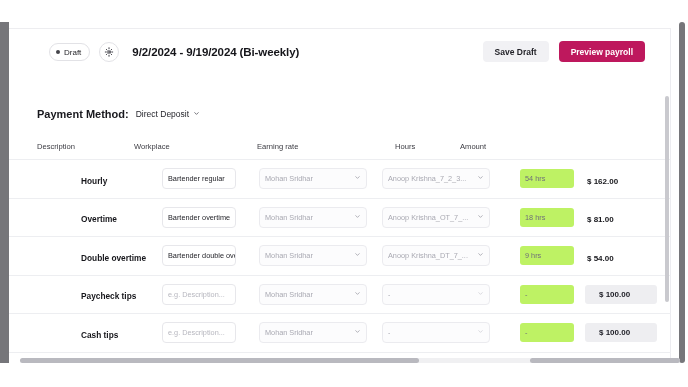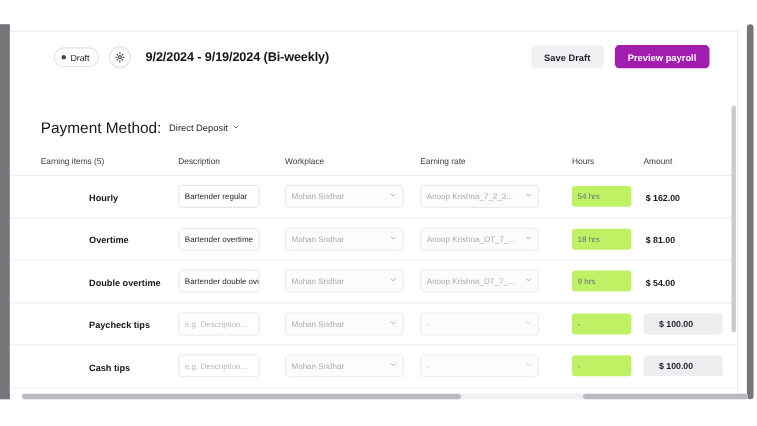--- a/index.html
+++ b/index.html
@@ -54,28 +54,28 @@
     margin-left:4px; white-space:nowrap;
   }
 
   .hdr-actions { position:absolute; right:26px; top:12px; display:flex; align-items:center; gap:10px; }
   .btn {
     height:21px; border-radius:4px; font-size:8.5px; font-weight:700;
     display:flex; align-items:center; justify-content:center; cursor:pointer;
     white-space:nowrap; border:none;
   }
   .btn-secondary { background:#f1f1f4; color:#1f1f25; padding:0 12px; }
-  .btn-primary   { background:#a21caf; color:#ffffff; padding:0 12px; }
+  .btn-primary   { background:#be185d; color:#ffffff; padding:0 12px; }
 
   
   .pay-method {
     position:absolute; left:28px; top:79px;
     display:flex; align-items:center; gap:7px; white-space:nowrap;
   }
-  .pay-label { font-size:14px; font-weight:400; color:#18181d; }
+  .pay-label { font-size:11px; font-weight:700; color:#18181d; }
   .pay-value {
     font-size:8.5px; color:#1f1f26; display:flex; align-items:center; gap:4px;
     cursor:pointer;
   }
 
   
   .table { position:absolute; left:0; top:105px; right:0; }
   .row {
     display:flex; align-items:center; height:38.5px;
     border-bottom:1px solid #edeef1; padding-left:28px; padding-right:10px;
@@ -185,21 +185,20 @@
           <svg width="7" height="7" viewBox="0 0 24 24" fill="none" stroke="#4a4a53" stroke-width="2.6" stroke-linecap="round" stroke-linejoin="round">
               <polyline points="6 9 12 15 18 9"></polyline>
             </svg>
         </span>
       </span>
     </div>
 
     <div class="table">
 
       <div class="row head">
-        <div class="c-item th">Earning items (5)</div>
         <div class="c-desc th">Description</div>
         <div class="c-work th">Workplace</div>
         <div class="c-rate th">Earning rate</div>
         <div class="c-hours th">Hours</div>
         <div class="c-amt th">Amount</div>
         <div class="c-del"></div>
       </div>
 
       <div class="row">
         <div class="c-item"><span class="item-name">Hourly</span></div>

